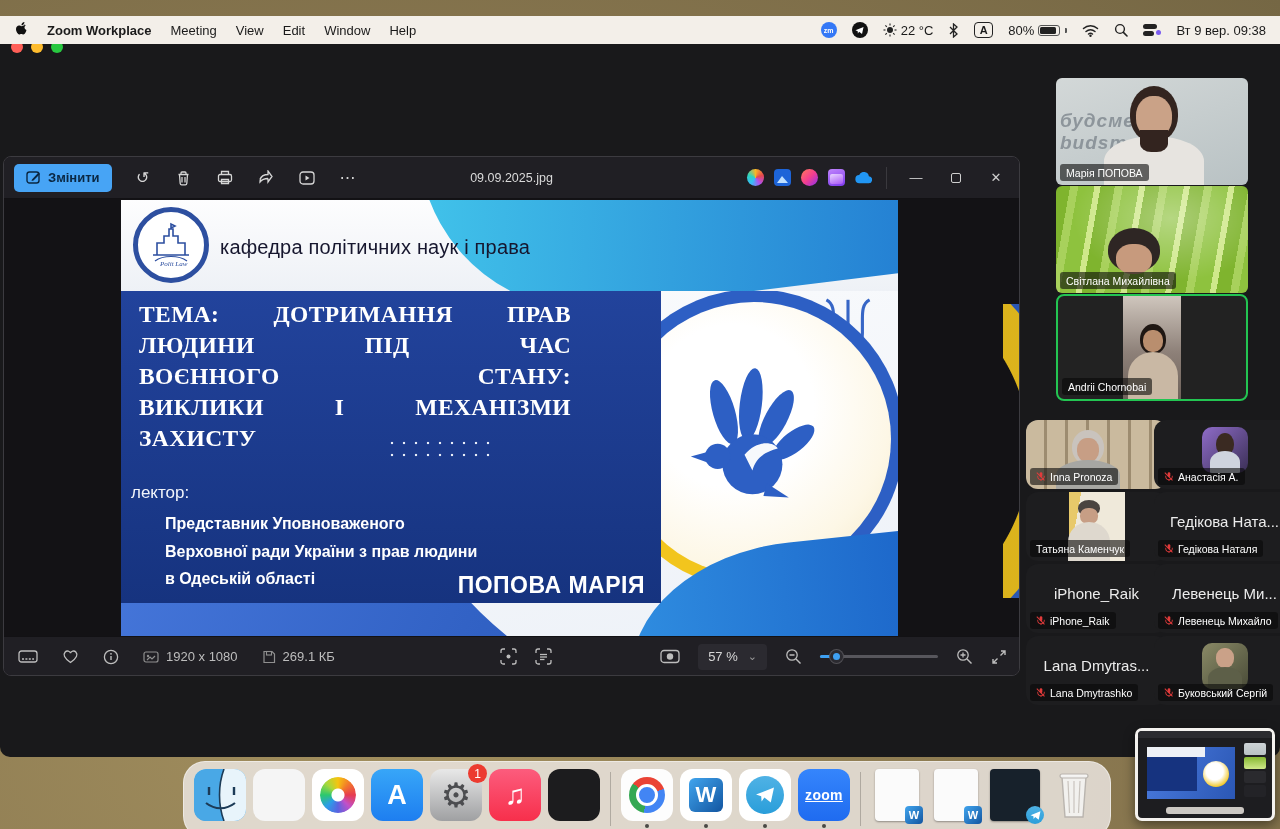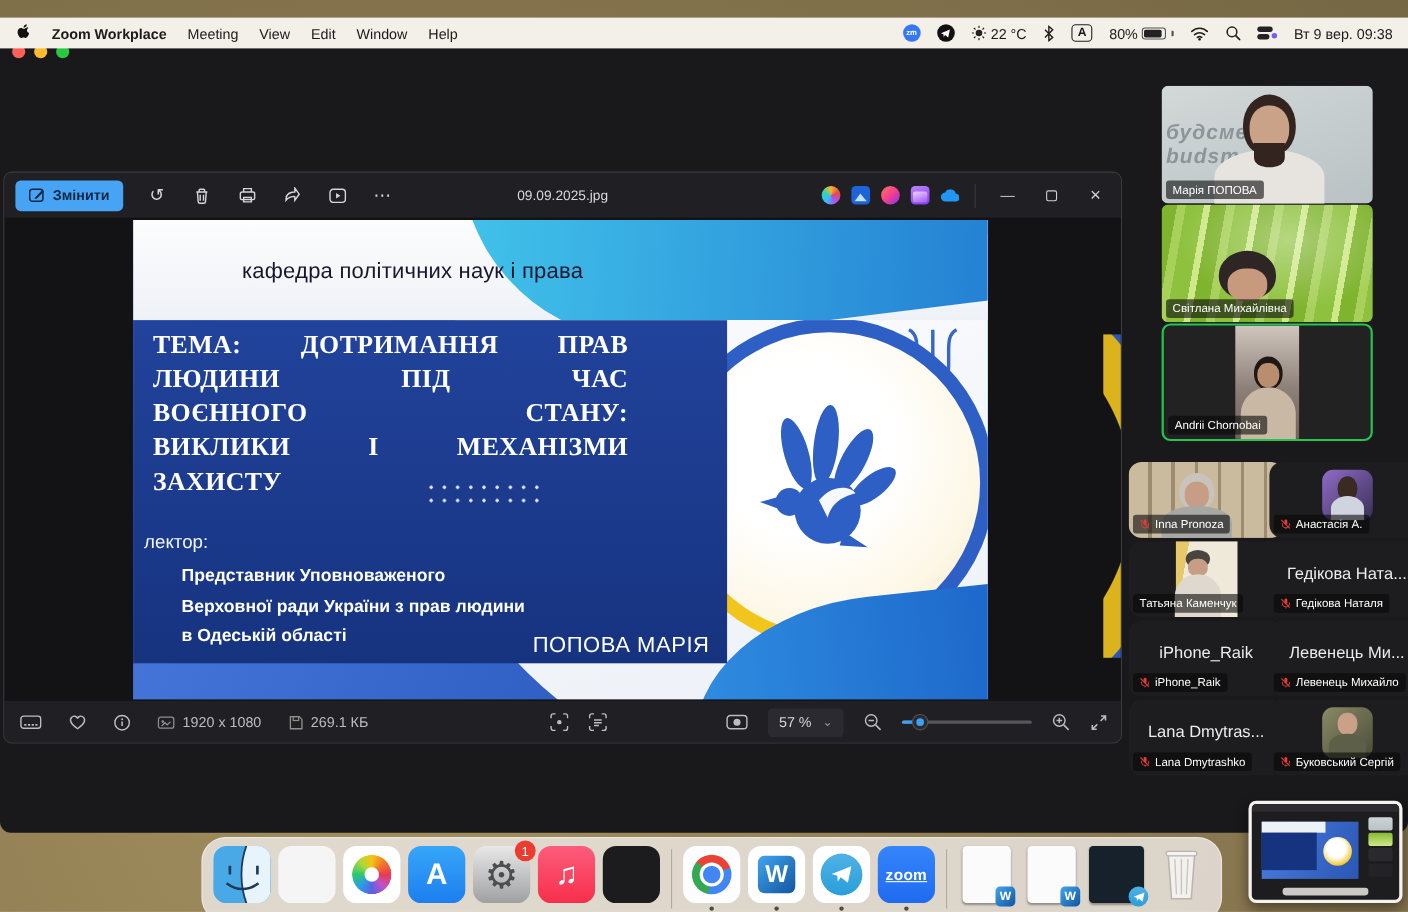--- a/index.html
+++ b/index.html
@@ -73,21 +73,21 @@
   .ring-inner { position:absolute; inset:13px; border-radius:50%; background:radial-gradient(circle at 42% 38%, #ffffff 35%, #fdf7e6 68%, #f3e6c2 100%); display:flex; align-items:center; justify-content:center; }
   .trident { position:absolute; left:688px; top:4px; width:78px; height:96px; opacity:.95; }
   .wave { position:absolute; right:-50px; bottom:-62px; width:320px; height:170px; background:linear-gradient(90deg,#2f8de0,#1b63c8); border-radius:170px 0 0 0 / 120px 0 0 0; transform:rotate(-6deg); }
   .navy { position:absolute; left:0; top:0; width:540px; height:312px; background:linear-gradient(180deg,#22439c,#16337f); }
   .title-block { position:absolute; left:18px; top:8px; width:432px; color:#fff; font-family:"Liberation Serif", serif; font-weight:bold; font-size:23.5px; }
   .t-line { line-height:31px; text-align:justify; text-align-last:justify; letter-spacing:.4px; }
   .dots { position:absolute; left:265px; top:146px; width:112px; height:22px;
       background-image:radial-gradient(circle, #e8edf8 1.3px, transparent 1.6px); background-size:12px 12px; }
   .lect-label { position:absolute; left:10px; top:192px; color:#f2f5fb; font-size:17px; }
   .lect-lines { position:absolute; left:44px; top:219px; color:#fff; font-size:16px; font-weight:bold; line-height:27.5px; }
-  .speaker { position:absolute; right:16px; bottom:4px; color:#fff; font-size:20px; font-weight:normal; letter-spacing:.5px; }
+  .speaker { position:absolute; right:16px; bottom:4px; color:#fff; font-size:23px; font-weight:bold; letter-spacing:.5px; }
   .sl-foot { position:absolute; left:0; right:0; top:403px; height:37px; background:linear-gradient(#e4e9f1,#d5dce9); display:flex; align-items:center; }
   .globe { margin-left:44px; }
   .foot-text { position:absolute; left:205px; top:6px; color:#17327e; font-size:20px; font-weight:bold; letter-spacing:.4px; }
 
   
   .vstat { position:absolute; bottom:0; left:0; right:0; height:39px; background:#201f24; border-top:1px solid #121114; color:#bdbdbd; font-size:13px; }
   .vs-left { position:absolute; left:14px; top:0; height:39px; display:flex; align-items:center; gap:24px; }
   .vs-group { display:flex; align-items:center; gap:7px; }
   .vs-right { position:absolute; right:12px; top:0; height:39px; display:flex; align-items:center; gap:18px; }
   .pct-box { background:#2b2a30; border-radius:4px; height:26px; display:flex; align-items:center; gap:10px; padding:0 10px; color:#d6d6d6; cursor:pointer; }
@@ -352,20 +352,30 @@
               <div class="lect-lines">
                 <div>Представник Уповноваженого</div>
                 <div>Верховної ради України  з прав людини</div>
                 <div>в Одеській області</div>
               </div>
               <div class="speaker">ПОПОВА МАРІЯ</div>
             </div>
           </div>
           <div class="sl-head">
             <div class="sl-swoosh"></div>
+            <div class="sl-logo">
+              <svg width="52" height="52" viewBox="0 0 52 52">
+                  <g fill="none" stroke="#2d4fa0" stroke-width="1.6">
+                    <path d="M8 36 h36 M12 36 V24 h7 V17 h5 V10 h4 v7 h5 v7 h7 v12"></path>
+                    <path d="M26 10 v-5 l4 2 -4 2"></path>
+                    <path d="M10 42 c8 -6 24 -6 32 0" stroke-width="1.2"></path>
+                  </g>
+                  <text x="15" y="47" font-size="7" font-style="italic" fill="#2d4fa0" font-family="Liberation Serif, serif">Polit Law</text>
+                </svg>
+            </div>
             <div class="sl-dept">кафедра політичних наук і права</div>
           </div>
         </div>
         <div class="next-sliver"></div>
       </div>
 
       <div class="vstat">
         <div class="vs-left">
           <span>
               <svg class="icsvg" width="20" height="15" viewBox="0 0 20 15">

